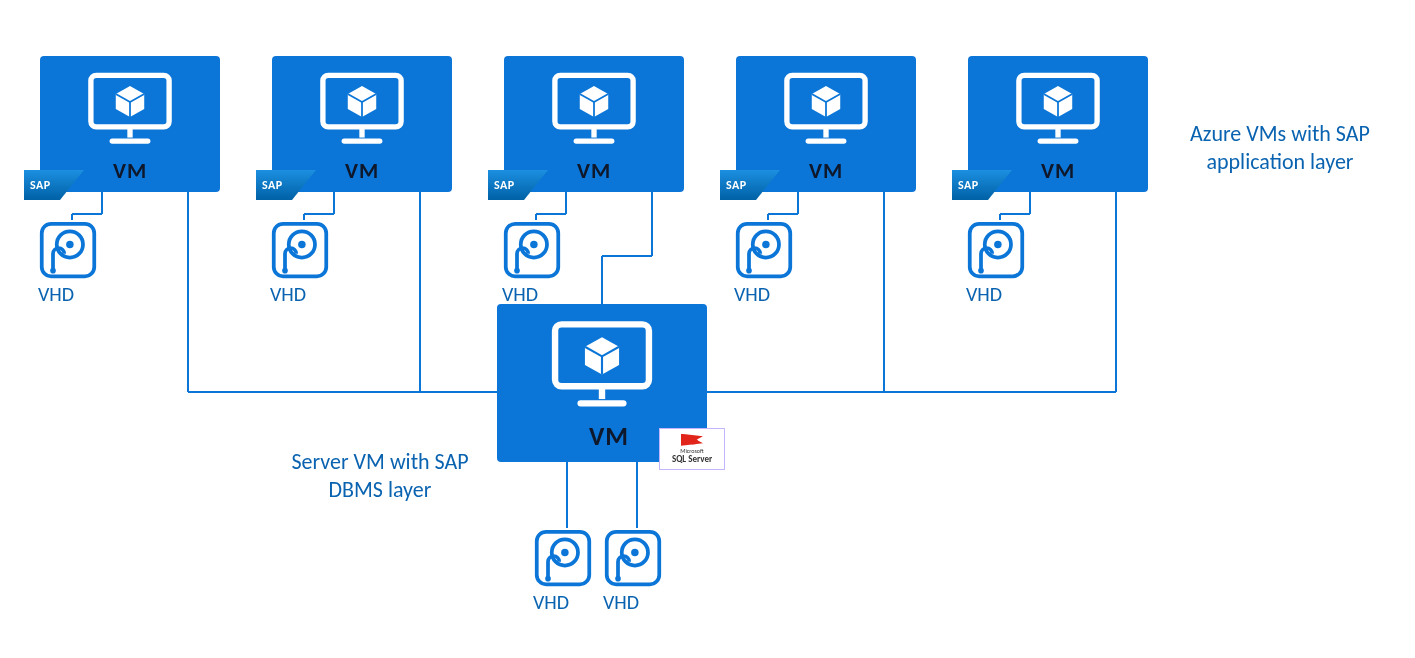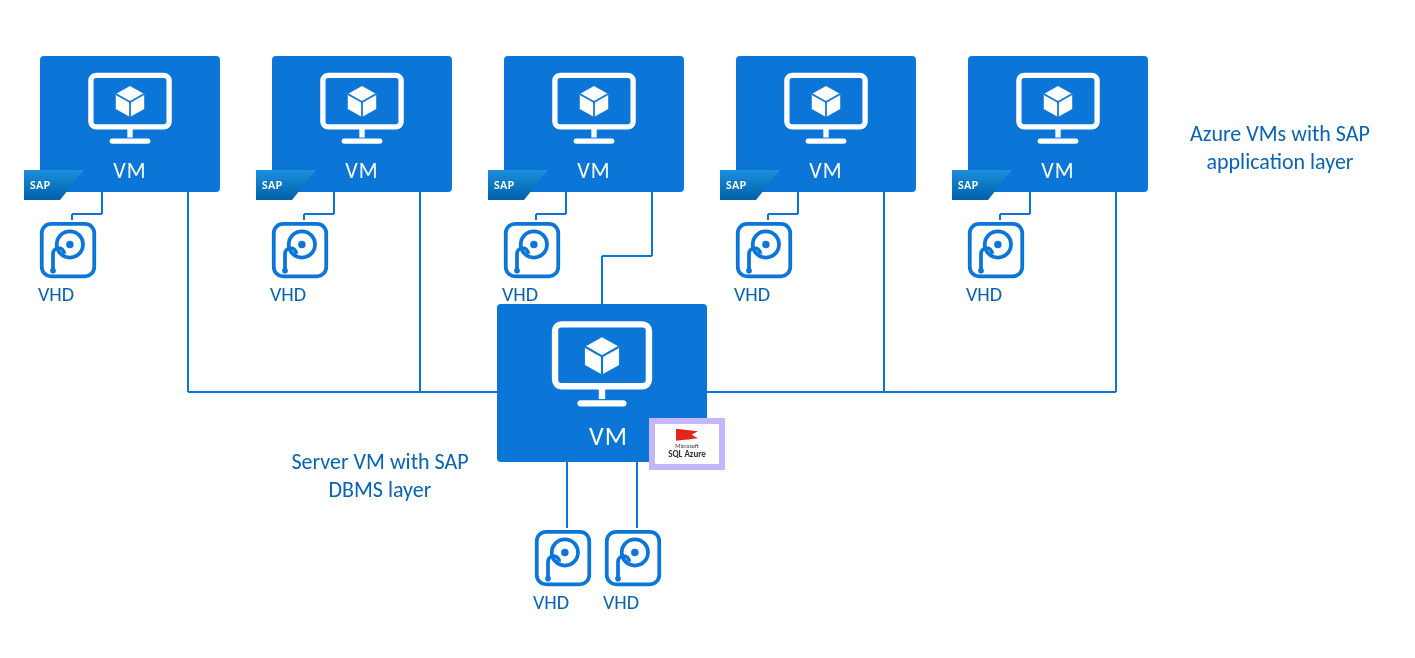--- a/index.html
+++ b/index.html
@@ -24,23 +24,23 @@
   }
   .vm-tile.big {
     width: 210px;
     height: 158px;
   }
   .vm-label {
     position: absolute;
     bottom: 8px;
     width: 100%;
     text-align: center;
-    color: #ffffff;
+    color: #0f172a;
     font-size: 22px;
-    font-weight: 400;
+    font-weight: 700;
     letter-spacing: 1px;
   }
   .vm-tile.big .vm-label {
     text-align: left;
     padding-left: 92px;
     box-sizing: border-box;
     bottom: 10px;
     font-size: 26px;
   }
   .monitor-svg {
@@ -89,21 +89,21 @@
   }
 
   
   .sql-badge {
     position: absolute;
     right: -18px;
     bottom: -8px;
     width: 64px;
     height: 40px;
     background: #fff;
-    border: 6px solid #c4b5fd;
+    border: 1px solid #c4b5fd;
     display:flex;
     flex-direction:column;
     align-items:center;
     justify-content:center;
     font-size:8px;
     color:#333;
     line-height:1.1;
     text-align:center;
     margin-top:19px;
   }
@@ -282,21 +282,21 @@
 </div>
 
 <div class="vm-tile big" style="left:497px;top:304px">
   <svg class="monitor-svg">
       <use href="#monitor"></use>
     </svg>
   <div class="vm-label">VM</div>
   <div class="sql-badge">
     <div class="sql-flag"></div>
     <div style="font-size:6px">Microsoft</div>
-    <div style="font-size:9px;font-weight:600">SQL Azure</div>
+    <div style="font-size:9px;font-weight:600">SQL Server</div>
   </div>
 </div>
 
 <div class="vhd" style="left:533px;top:528px">
   <svg class="disk-svg">
       <use href="#disk"></use>
     </svg>
   <div class="vhd-label">VHD</div>
 </div>
 <div class="vhd" style="left:603px;top:528px">

